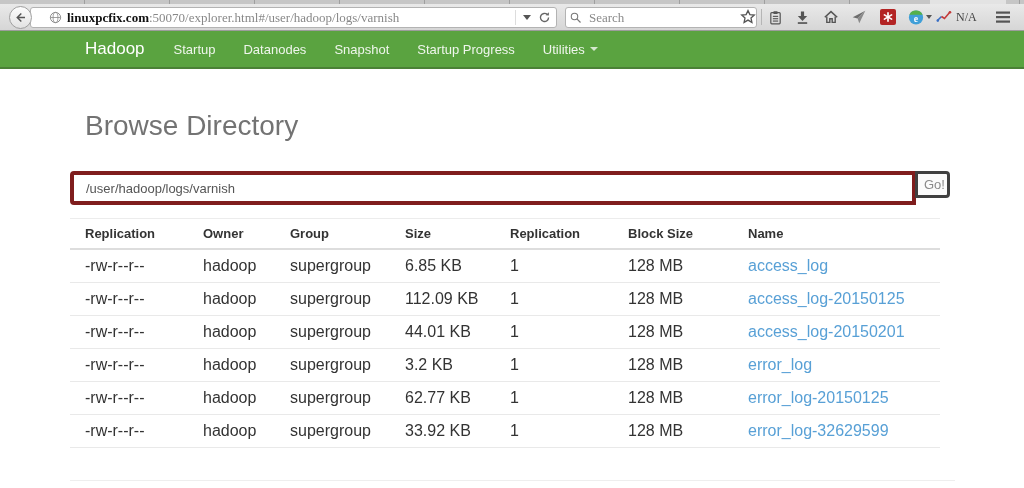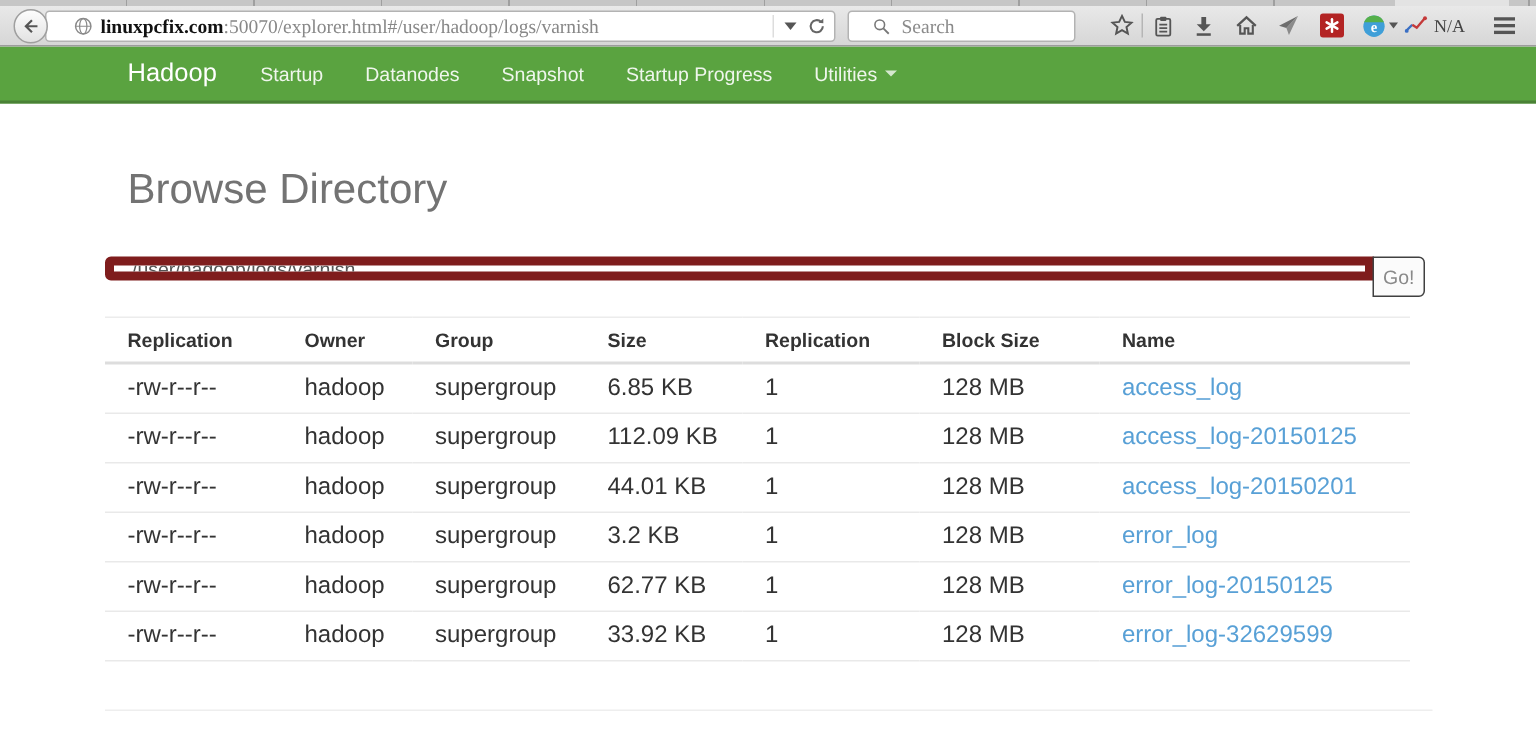--- a/index.html
+++ b/index.html
@@ -37,22 +37,22 @@
     padding:0 5px 0 18px;z-index:1;
   }
   .url-text{
     flex:1;font-family:"Liberation Serif",serif;font-size:13px;color:#888;
     white-space:nowrap;overflow:hidden;margin-left:5px;
   }
   .url-text .domain{color:#111;font-weight:bold;}
   .urlbar-controls{display:flex;align-items:center;gap:7px;padding-left:7px;border-left:1px solid #ddd;height:15px;}
   .caret-down{width:0;height:0;border-left:4px solid transparent;border-right:4px solid transparent;border-top:5px solid #555;}
   .searchbox{
-    position:absolute;left:565px;top:3px;width:152px;height:21px;background:#fff;
-    border:1px solid #b3b3b3;border-radius:3px;display:flex;align-items:center;padding:0 16px;
+    position:absolute;left:565px;top:3px;width:192px;height:21px;background:#fff;
+    border:1px solid #b3b3b3;border-radius:3px;display:flex;align-items:center;padding:0 4px;
   }
   .searchbox input{
     border:none;outline:none;flex:1;width:100%;font-family:"Liberation Serif",serif;
     font-size:13px;color:#444;background:transparent;margin-left:5px;
   }
   .searchbox input::placeholder{color:#8a8a8a;}
   .toolbar-icons{position:absolute;left:740px;top:0;height:26px;display:flex;align-items:center;}
   .ticon{display:flex;align-items:center;justify-content:center;width:16px;height:16px;cursor:pointer;}
   .tsep{width:1px;height:16px;background:#b5b5b5;margin:0 5px;}
   .lastpass{width:16px;height:16px;background:#b32424;border-radius:2px;display:flex;align-items:center;justify-content:center;}
@@ -69,26 +69,26 @@
     color:rgba(255,255,255,0.9);font-size:13px;padding:0 14px;cursor:pointer;
     display:flex;align-items:center;gap:5px;white-space:nowrap;
   }
   .nav-caret{width:0;height:0;border-left:4px solid transparent;border-right:4px solid transparent;border-top:4px solid rgba(255,255,255,0.75);}
 
   
   .content{padding:0 70px;}
   h1.page-title{font-size:28px;font-weight:400;color:#737373;margin:42px 0 0 15px;line-height:30px;}
   .path-row{display:flex;margin-top:30px;width:880px;}
   .path-input{
-    flex:1;height:16px;border:6px solid #7f1d1d;border-radius:4px 0 0 4px;
+    flex:1;height:34px;border:4px solid #7f1d1d;border-radius:4px 0 0 4px;
     padding:0 12px;font-size:13px;color:#555;outline:none;
     font-family:"Liberation Sans",sans-serif;
   }
   .go-btn{
-    width:35px;height:27px;border:1px solid #404040;margin-left:-1px;border-radius:0 4px 4px 0;
+    width:35px;height:27px;border:3px solid #404040;margin-left:-1px;border-radius:0 4px 4px 0;
     background:#fbfbfb;color:#8a8a8a;font-size:13px;cursor:pointer;
     font-family:"Liberation Sans",sans-serif;
   }
   table.file-table{width:870px;margin-top:13px;border-collapse:collapse;border-top:1px solid #ececec;}
   .file-table th{
     text-align:left;font-size:13px;color:#333;padding:7px 8px 7px 15px;
     border-bottom:2px solid #ddd;white-space:nowrap;
   }
   .file-table td{
     font-size:16px;color:#333;padding:7px 8px 7px 15px;

